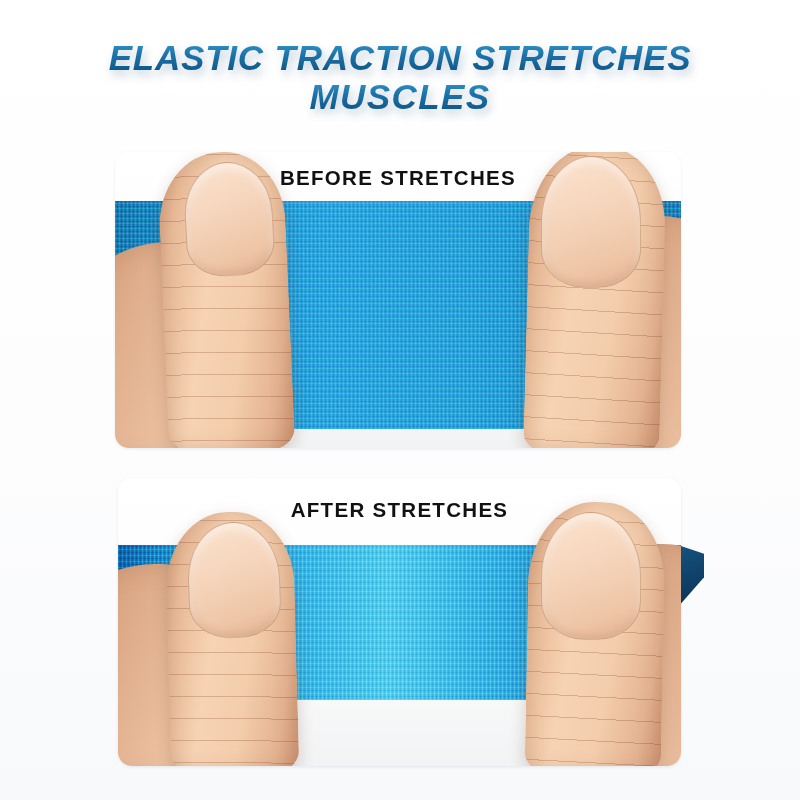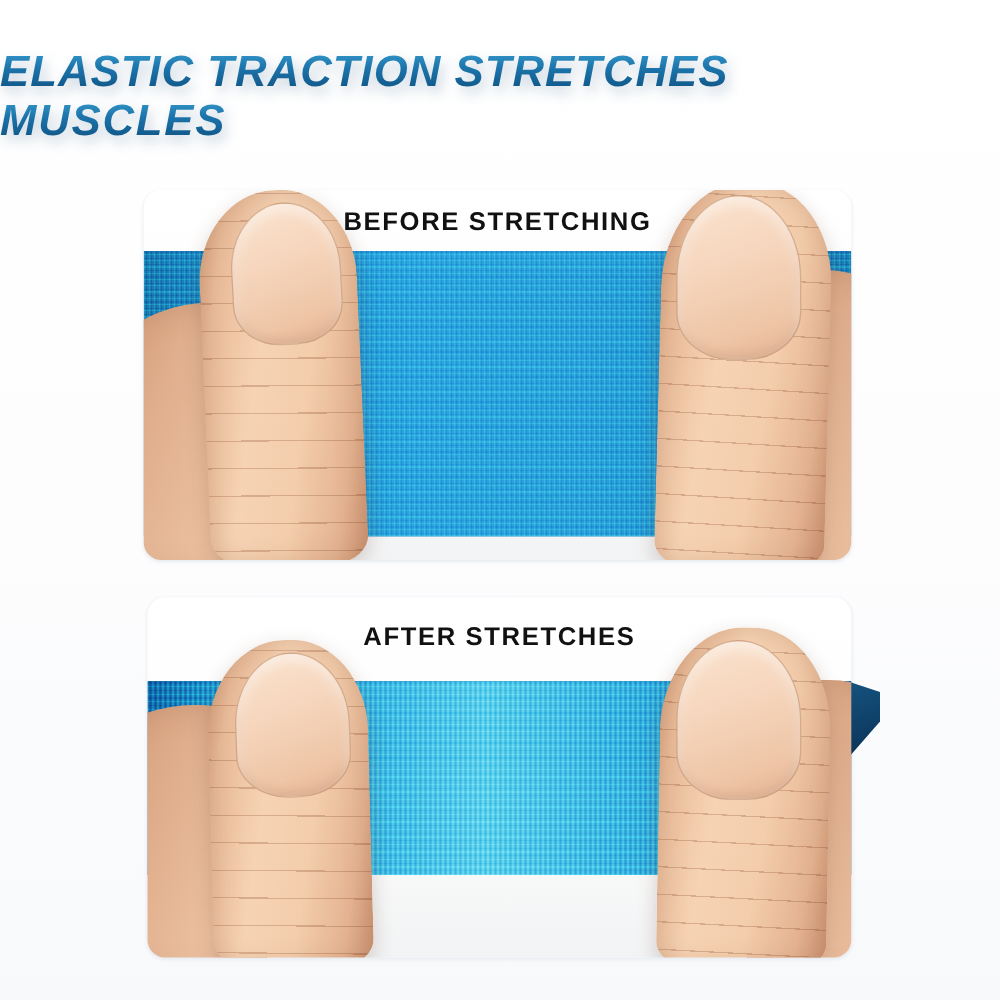--- a/index.html
+++ b/index.html
@@ -25,20 +25,21 @@
     background:
       linear-gradient(180deg, #ffffff 0%, #fdfdfe 55%, #f7f9fb 100%);
   }
 
   
   .headline {
     position: absolute;
     top: 38px;
     left: 0;
     width: 800px;
+    text-align: center;
     line-height: 1.12;
     pointer-events: none;
   }
 
   .headline-line {
     display: block;
     font-family: "Liberation Sans", sans-serif;
     font-size: 35px;
     font-weight: 700;
     font-style: italic;
@@ -341,21 +342,21 @@
       <div class="finger thumb"></div>
       <div class="nail"></div>
     </div>
 
     <div class="hand" id="hand-before-right">
       <div class="palm"></div>
       <div class="finger thumb"></div>
       <div class="nail"></div>
     </div>
 
-    <div class="panel-caption">BEFORE STRETCHING</div>
+    <div class="panel-caption">BEFORE STRETCHES</div>
   </div>
 
   <div class="tape-tail"></div>
 
   <div class="panel" id="panel-after">
 
     <div class="card-bg"></div>
 
     <div class="tape tape-after"></div>
 

